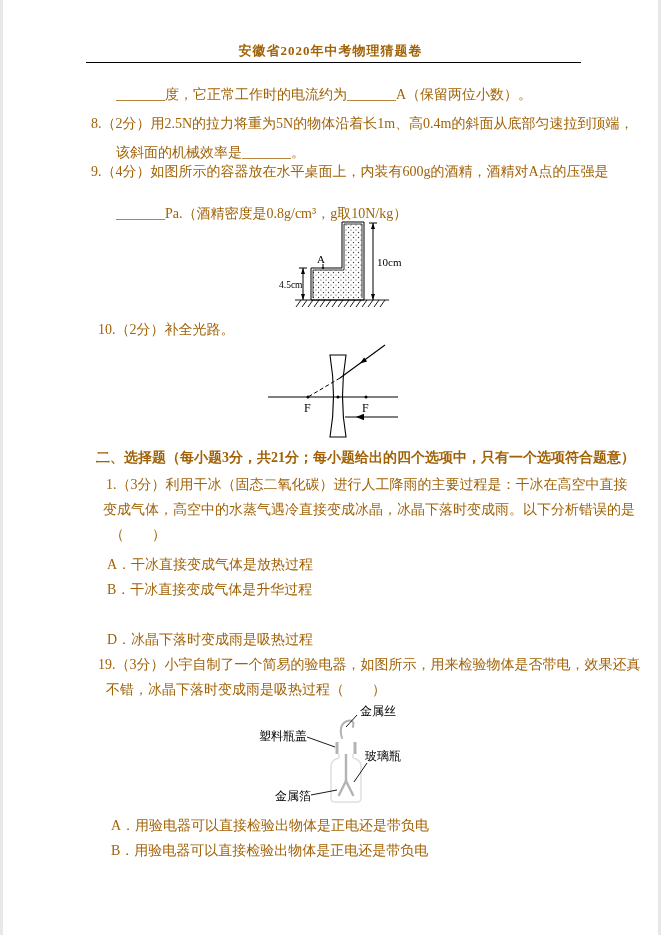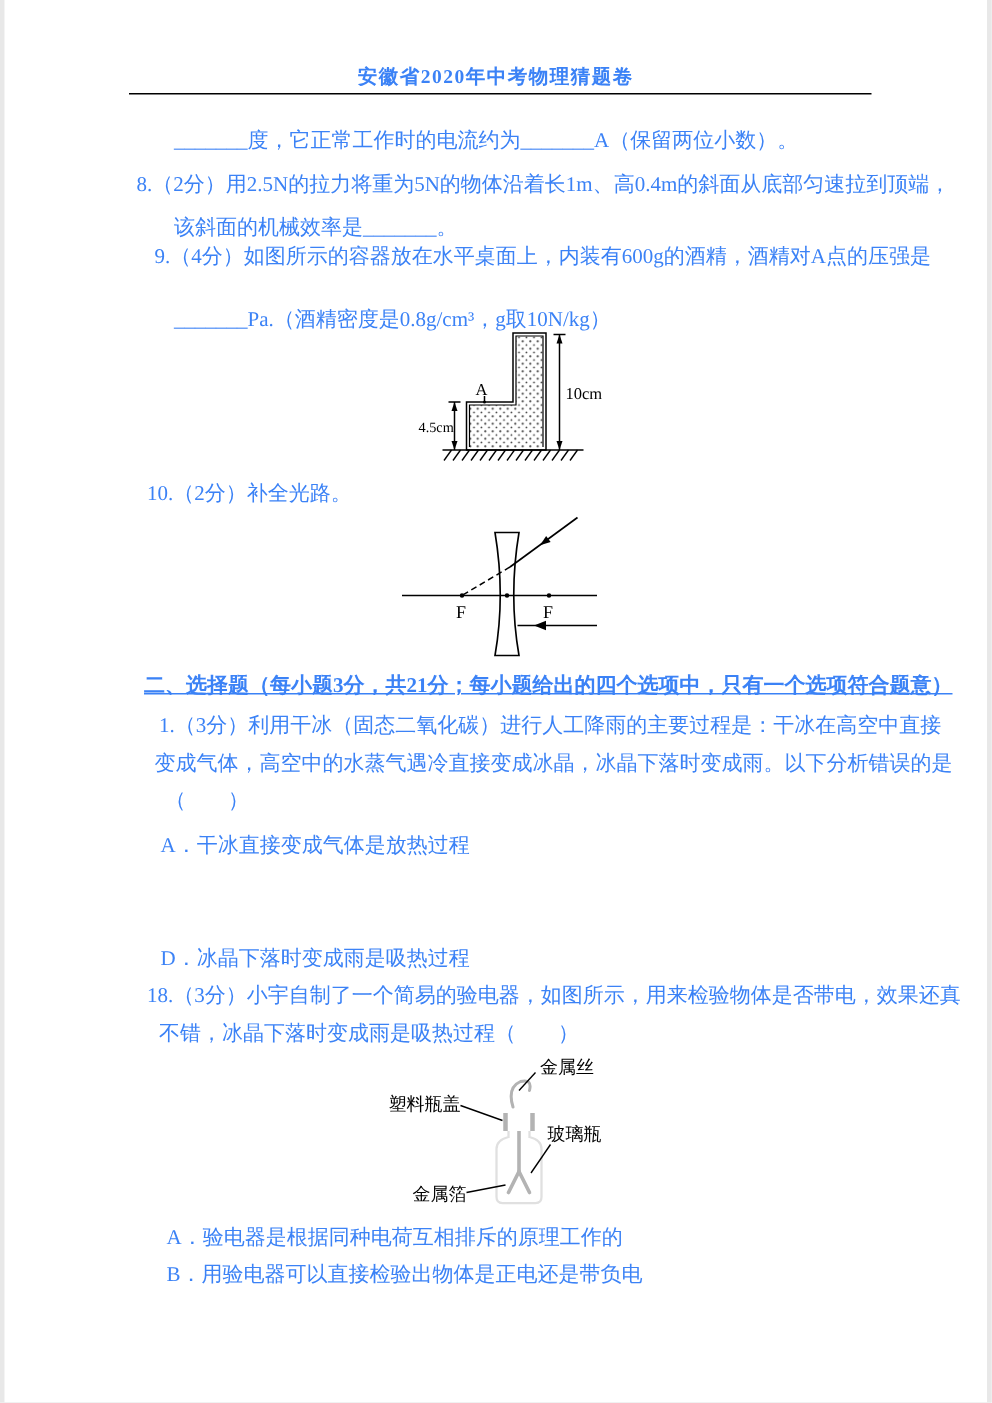--- a/index.html
+++ b/index.html
@@ -1,46 +1,46 @@
 <!DOCTYPE html>
 <html><head>
 <meta charset="utf-8">
 <style>
   html,body{margin:0;padding:0;background:#e8e8e8;}
   .page{
     position:relative;width:655px;height:935px;background:#ffffff;
-    font-family:"Liberation Serif","DejaVu Serif",serif;color:#3b82f6;
+    font-family:"Liberation Serif","DejaVu Serif",serif;color:#a16207;
     overflow:hidden;margin:0 auto;
   }
   .title{
     position:absolute;top:42px;left:0;right:0;text-align:center;
     font-size:13px;font-weight:bold;letter-spacing:1px;
   }
   .rule{position:absolute;top:62px;left:83px;width:495px;height:1px;background:#000;}
   .line{
     position:absolute;font-size:14px;white-space:nowrap;line-height:16px;
   }
-  .bold{font-weight:bold;text-decoration:underline;}
+  .bold{font-weight:bold;}
   svg{position:absolute;overflow:visible;}
   svg text{font-family:"Liberation Serif","DejaVu Serif",serif;fill:#000;}
 </style>
 </head>
 <body>
 
 <div class="page">
 
   <div class="title">安徽省2020年中考物理猜题卷</div>
   <div class="rule"></div>
 
   <div class="line" style="top:87px;left:113px">_______度，它正常工作时的电流约为_______A（保留两位小数）。</div>
 
   <div class="line" style="top:116px;left:88px">8.（2分）用2.5N的拉力将重为5N的物体沿着长1m、高0.4m的斜面从底部匀速拉到顶端，</div>
   <div class="line" style="top:145px;left:113px">该斜面的机械效率是_______。</div>
 
-  <div class="line" style="top:164px;left:100px">9.（4分）如图所示的容器放在水平桌面上，内装有600g的酒精，酒精对A点的压强是</div>
+  <div class="line" style="top:164px;left:88px">9.（4分）如图所示的容器放在水平桌面上，内装有600g的酒精，酒精对A点的压强是</div>
   <div class="line" style="top:206px;left:113px">_______Pa.（酒精密度是0.8g/cm³，g取10N/kg）</div>
 
   <svg style="left:274px;top:216px" width="130" height="90" viewBox="0 0 130 90">
     <defs>
       <pattern id="dots" width="5" height="5" patternUnits="userSpaceOnUse">
         <circle cx="1.5" cy="1.5" r="0.7" fill="#3a3a3a"></circle>
         <circle cx="4" cy="4" r="0.6" fill="#3a3a3a"></circle>
       </pattern>
       <clipPath id="liquidClip">
         <polygon points="36,83 36,54 67,54 67,8 85,8 85,83"></polygon>
@@ -114,23 +114,24 @@
     <line x1="135" y1="77" x2="82" y2="77" stroke="#000" stroke-width="1.1"></line>
     <polygon points="93,77 101,73.8 101,80.2" fill="#000"></polygon>
   </svg>
 
   <div class="line bold" style="top:450px;left:93px">二、选择题（每小题3分，共21分；每小题给出的四个选项中，只有一个选项符合题意）</div>
 
   <div class="line" style="top:477px;left:103px">1.（3分）利用干冰（固态二氧化碳）进行人工降雨的主要过程是：干冰在高空中直接</div>
   <div class="line" style="top:502px;left:100px">变成气体，高空中的水蒸气遇冷直接变成冰晶，冰晶下落时变成雨。以下分析错误的是</div>
   <div class="line" style="top:527px;left:107px">（　　）</div>
   <div class="line" style="top:557px;left:104px">A．干冰直接变成气体是放热过程</div>
+  <div class="line" style="top:582px;left:104px">B．干冰直接变成气体是升华过程</div>
   <div class="line" style="top:632px;left:104px">D．冰晶下落时变成雨是吸热过程</div>
 
-  <div class="line" style="top:657px;left:95px">18.（3分）小宇自制了一个简易的验电器，如图所示，用来检验物体是否带电，效果还真</div>
+  <div class="line" style="top:657px;left:95px">19.（3分）小宇自制了一个简易的验电器，如图所示，用来检验物体是否带电，效果还真</div>
   <div class="line" style="top:682px;left:103px">不错，冰晶下落时变成雨是吸热过程（　　）</div>
 
   <svg style="left:248px;top:700px" width="210" height="115" viewBox="0 0 210 115">
 
     <path d="M88,54 L88,58 Q80,60 80,66 L80,98 Q80,102 84,102 L106,102 Q110,102 110,98 L110,66 Q110,60 102,58 L102,54" fill="none" stroke="#e0e0e0" stroke-width="1.5"></path>
 
     <path d="M91,38 Q87,25 96,21 Q104,19 102,27" fill="none" stroke="#b3b3b3" stroke-width="2" stroke-linecap="round"></path>
 
     <line x1="86" y1="42" x2="86" y2="54" stroke="#b3b3b3" stroke-width="3"></line>
     <line x1="104" y1="42" x2="104" y2="54" stroke="#b3b3b3" stroke-width="3"></line>
@@ -144,16 +145,16 @@
     <line x1="56" y1="37" x2="84" y2="47" stroke="#000" stroke-width="0.9"></line>
     <line x1="116" y1="63" x2="103" y2="82" stroke="#000" stroke-width="0.9"></line>
     <line x1="60" y1="95" x2="86" y2="90" stroke="#000" stroke-width="0.9"></line>
 
     <text x="109" y="15" font-size="12">金属丝</text>
     <text x="8" y="40" font-size="12">塑料瓶盖</text>
     <text x="114" y="60" font-size="12">玻璃瓶</text>
     <text x="24" y="100" font-size="12">金属箔</text>
   </svg>
 
-  <div class="line" style="top:818px;left:108px">A．验电器是根据同种电荷互相排斥的原理工作的</div>
+  <div class="line" style="top:818px;left:108px">A．用验电器可以直接检验出物体是正电还是带负电</div>
   <div class="line" style="top:843px;left:108px">B．用验电器可以直接检验出物体是正电还是带负电</div>
 
 </div>
 
 </body></html>

